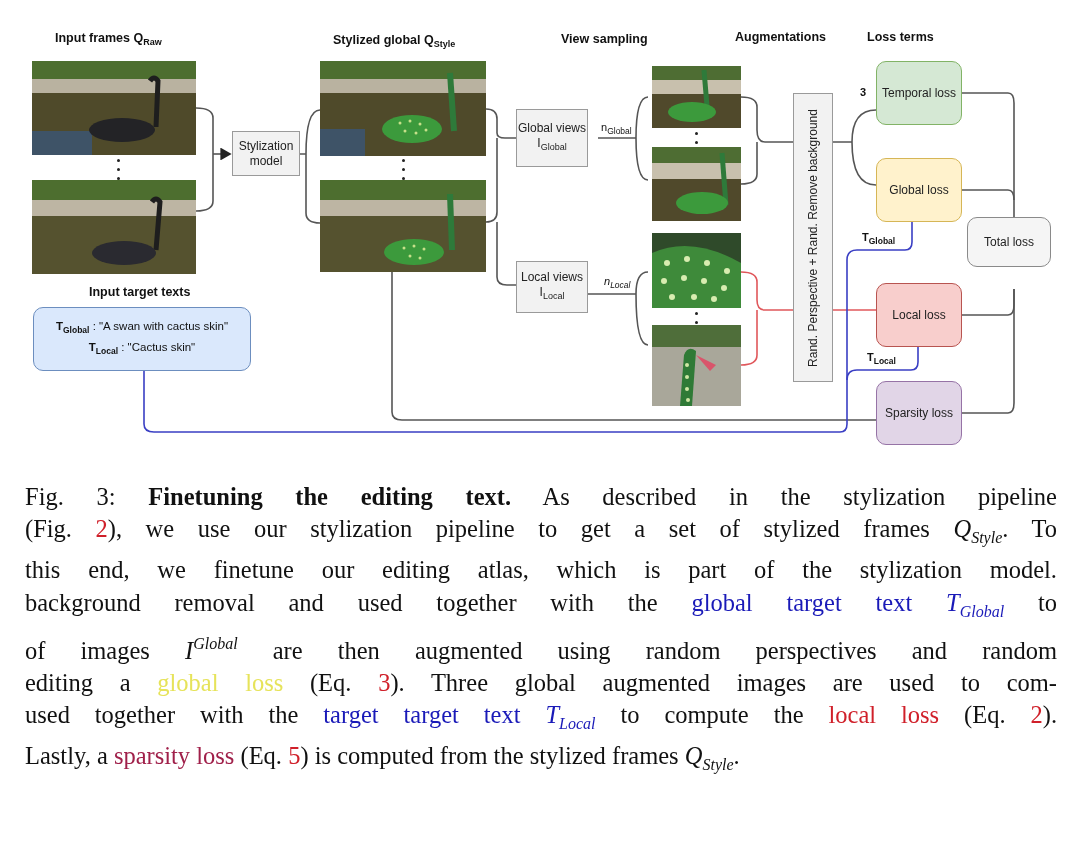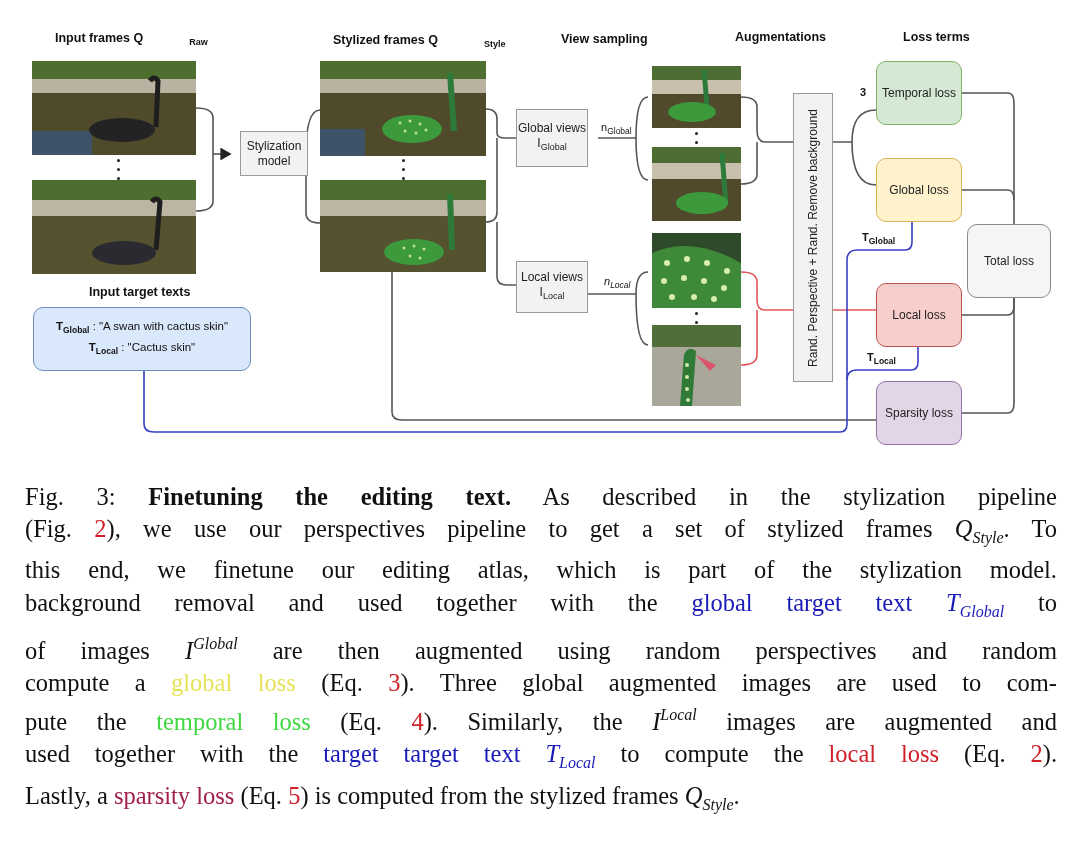--- a/index.html
+++ b/index.html
@@ -1,19 +1,19 @@
 <!DOCTYPE html>
 <html><head>
 <meta charset="utf-8">
 <style>
   html, body { margin: 0; padding: 0; background: #ffffff; }
   body { width: 1080px; height: 852px; position: relative; overflow: hidden; font-family: "Liberation Sans", sans-serif; }
   #figure { position: absolute; left: 0; top: 0; width: 1080px; height: 460px; }
   .hdr { position: absolute; font-family: "Liberation Sans", sans-serif; font-weight: bold; font-size: 12.5px; color: #111; white-space: nowrap; }
-  .hdr sub { font-size: 9px; vertical-align: -3px; padding-left: 46px; }
+  .hdr sub { font-size: 9px; vertical-align: -3px; }
   .box { position: absolute; box-sizing: border-box; display: flex; align-items: center; justify-content: center; text-align: center; font-family: "Liberation Sans", sans-serif; color: #222; }
   .gbox { background: #f2f2f2; border: 1.5px solid #9a9a9a; font-size: 12px; line-height: 15px; }
   .gbox sub { font-size: 9px; vertical-align: -3px; }
   .loss { border-radius: 10px; font-size: 12px; border: 1.5px solid; }
   .loss-temporal { background: #d5e8d4; border-color: #82b366; }
   .loss-global { background: #fff2cc; border-color: #d6b656; }
   .loss-local { background: #f8cecc; border-color: #b85450; }
   .loss-sparsity { background: #e1d5e7; border-color: #9673a6; }
   .loss-total { background: #f5f5f5; border-color: #8a8a8a; font-size: 12px; }
   .aug { position: absolute; left: 793px; top: 93px; width: 40px; height: 289px; box-sizing: border-box; background: #f2f2f2; border: 1.5px solid #9a9a9a; }
@@ -86,24 +86,24 @@
       <path d="M833,310 L876,310"></path>
     </g>
 
     <g fill="none" stroke="#3a3fc4" stroke-width="1.6">
       <path d="M144,371 L144,424 Q144,432 154,432 L840,432 Q847,432 847,424 L847,260 Q847,250 857,250 L905,250 Q912,250 912,242 L912,222"></path>
       <path d="M847,380 Q847,370 857,370 L911,370 Q918,370 918,362 L918,347"></path>
     </g>
   </svg>
 
   <div class="hdr" style="left:55px;top:31px;"><span>Input frames Q</span><sub>Raw</sub></div>
-  <div class="hdr" style="left:333px;top:33px;"><span>Stylized frames Q</span><sub>Style</sub></div>
+  <div class="hdr" style="left:333px;top:33px;"><span>Stylized global Q</span><sub>Style</sub></div>
   <div class="hdr" style="left:561px;top:32px;">View sampling</div>
   <div class="hdr" style="left:735px;top:30px;text-align:right;">Augmentations</div>
-  <div class="hdr" style="left:903px;top:30px;">Loss terms</div>
+  <div class="hdr" style="left:867px;top:30px;">Loss terms</div>
   <div class="hdr" style="left:89px;top:285px;">Input target texts</div>
 
   <div class="photo" style="left:32px;top:61px;width:164px;height:94px;">
     <svg width="164" height="94">
       <rect width="164" height="94" fill="#4a4a30"></rect>
       <rect width="164" height="22" fill="#4d6e2f"></rect>
       <rect y="18" width="164" height="14" fill="#b9b2a0"></rect>
       <rect y="32" width="164" height="62" fill="#4f4a2a"></rect>
       <rect y="70" width="60" height="24" fill="#3a5577" opacity="0.8"></rect>
       <ellipse cx="90" cy="115" rx="0" ry="0"></ellipse>
@@ -120,21 +120,21 @@
     <svg width="164" height="94">
       <rect width="164" height="94" fill="#4d4a2c"></rect>
       <rect width="164" height="24" fill="#4d6e2f"></rect>
       <rect y="20" width="164" height="16" fill="#bdb5a3"></rect>
       <rect y="36" width="164" height="58" fill="#55522f"></rect>
       <path d="M120,22 Q124,16 128,22 L124,70" stroke="#1e1e1e" stroke-width="5" fill="none"></path>
       <ellipse cx="92" cy="73" rx="32" ry="12" fill="#2a2a30"></ellipse>
     </svg>
   </div>
 
-  <div class="box gbox" style="left:232px;top:131px;width:68px;height:45px;margin-left:8px;">
+  <div class="box gbox" style="left:232px;top:131px;width:68px;height:45px;">
     <div><span>Stylization</span><br><span>model</span></div>
   </div>
 
   <div class="photo" style="left:320px;top:61px;width:166px;height:95px;">
     <svg width="166" height="95">
       <rect width="166" height="95" fill="#4a4a30"></rect>
       <rect width="166" height="22" fill="#4d6e2f"></rect>
       <rect y="18" width="166" height="14" fill="#b9b2a0"></rect>
       <rect y="32" width="166" height="63" fill="#4f4a2a"></rect>
       <rect y="68" width="45" height="27" fill="#3a5577" opacity="0.8"></rect>
@@ -246,34 +246,33 @@
 
   <div class="aug">
       <span>Rand. Perspective + Rand. Remove background</span>
     </div>
 
   <div class="lbl bold" style="left:860px;top:86px;">3</div>
   <div class="box loss loss-temporal" style="left:876px;top:61px;width:86px;height:64px;">Temporal loss</div>
   <div class="box loss loss-global" style="left:876px;top:158px;width:86px;height:64px;">Global loss</div>
   <div class="box loss loss-local" style="left:876px;top:283px;width:86px;height:64px;">Local loss</div>
   <div class="box loss loss-sparsity" style="left:876px;top:381px;width:86px;height:64px;">Sparsity loss</div>
-  <div class="box loss loss-total" style="left:967px;top:224px;width:84px;height:74px;">Total loss</div>
+  <div class="box loss loss-total" style="left:967px;top:217px;width:84px;height:50px;">Total loss</div>
 
   <div class="lbl bold" style="left:862px;top:231px;"><span>T</span><sub>Global</sub></div>
   <div class="lbl bold" style="left:867px;top:351px;"><span>T</span><sub>Local</sub></div>
 
   <div class="texts">
     <div><b>T</b><sub>Global</sub><span> : "A swan with cactus skin"</span></div>
     <div><b>T</b><sub>Local</sub><span> : "Cactus skin"</span></div>
   </div>
 </div>
 
 <div id="caption">
   <span class="line"><span>Fig. 3: </span><b>Finetuning the editing text.</b><span> As described in the stylization pipeline</span></span>
-  <span class="line"><span>(Fig. </span><span class="c-ref">2</span><span>), we use our perspectives pipeline to get a set of stylized frames </span><i>Q</i><sub>Style</sub><span>. To</span></span>
+  <span class="line"><span>(Fig. </span><span class="c-ref">2</span><span>), we use our stylization pipeline to get a set of stylized frames </span><i>Q</i><sub>Style</sub><span>. To</span></span>
   <span class="line">this end, we finetune our editing atlas, which is part of the stylization model.</span>
   <span class="line"><span>background removal and used together with the </span><span class="c-blue"><span>global target text </span><i>T</i><sub>Global</sub></span><span> to</span></span>
   <span class="line"><span>of images </span><i>I</i><sup>Global</sup><span> are then augmented using random perspectives and random</span></span>
-  <span class="line"><span>compute a </span><span class="c-yellow">global loss</span><span> (Eq. </span><span class="c-ref">3</span><span>). Three global augmented images are used to com-</span></span>
-  <span class="line"><span>pute the </span><span class="c-green">temporal loss</span><span> (Eq. </span><span class="c-ref">4</span><span>). Similarly, the </span><i>I</i><sup>Local</sup><span> images are augmented and</span></span>
+  <span class="line"><span>editing a </span><span class="c-yellow">global loss</span><span> (Eq. </span><span class="c-ref">3</span><span>). Three global augmented images are used to com-</span></span>
   <span class="line"><span>used together with the </span><span class="c-blue"><span>target target text </span><i>T</i><sub>Local</sub></span><span> to compute the </span><span class="c-red">local loss</span><span> (Eq. </span><span class="c-ref">2</span><span>).</span></span>
   <span class="line last"><span>Lastly, a </span><span class="c-purple">sparsity loss</span><span> (Eq. </span><span class="c-ref">5</span><span>) is computed from the stylized frames </span><i>Q</i><sub>Style</sub><span>.</span></span>
 </div>
 
 </body></html>

